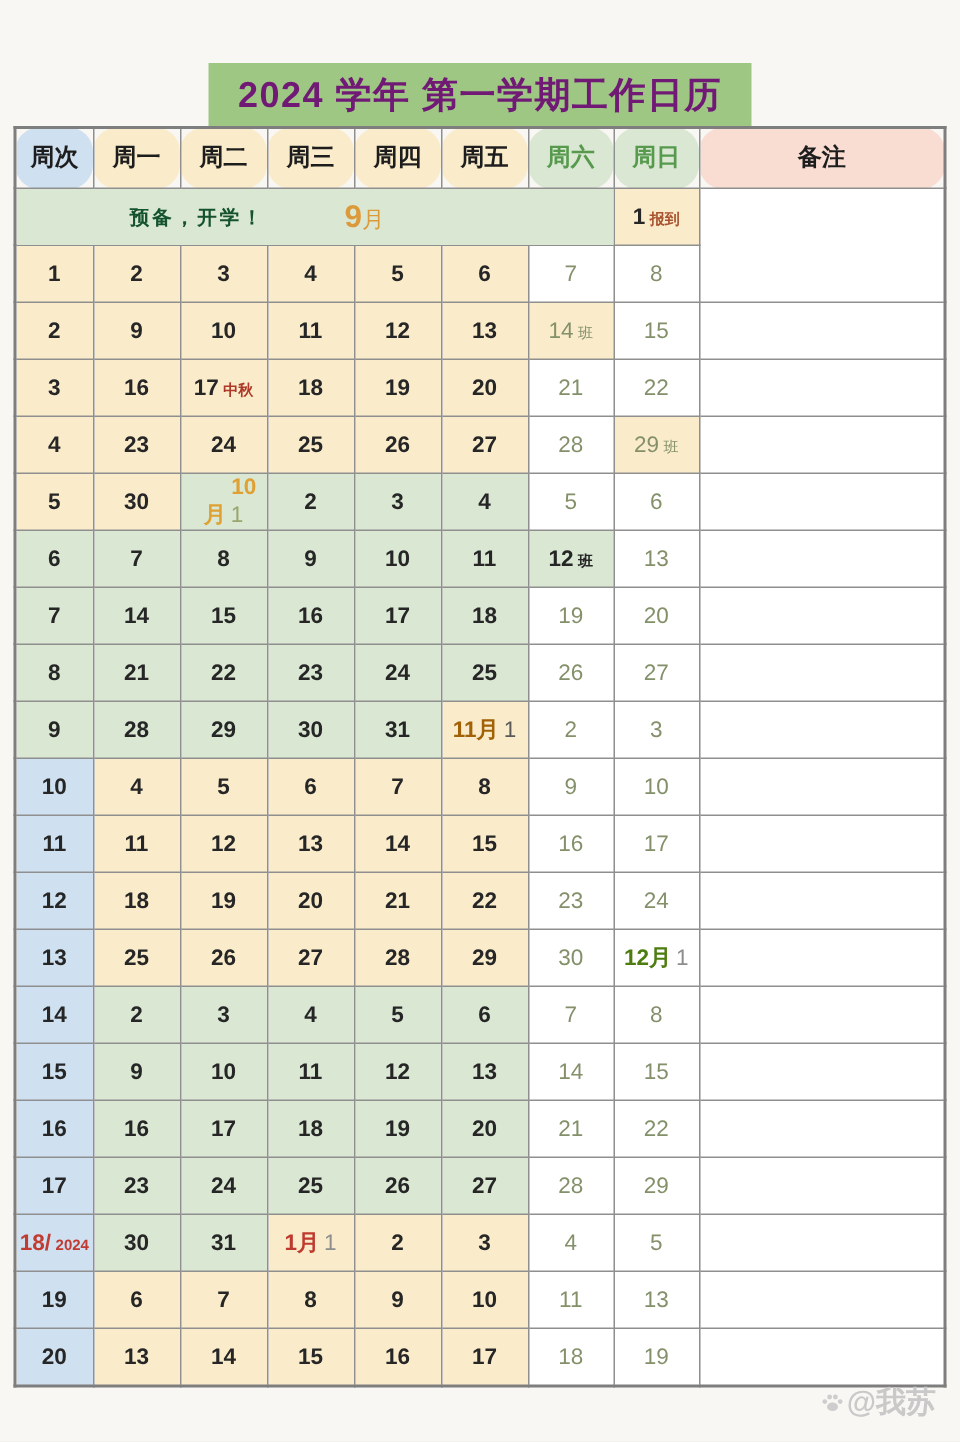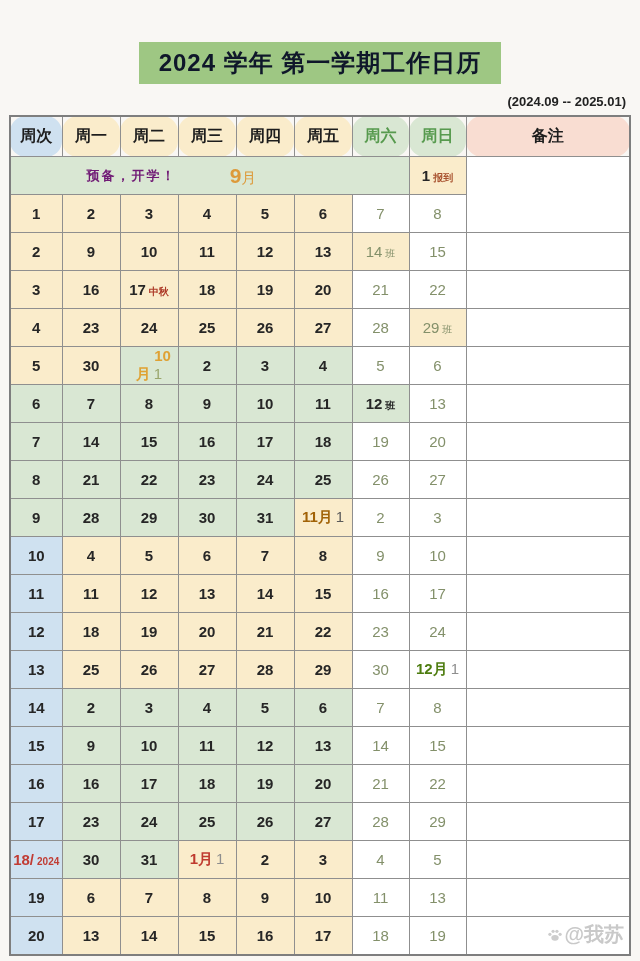--- a/index.html
+++ b/index.html
@@ -1,19 +1,19 @@
 <!DOCTYPE html>
 <html><head>
 <meta charset="utf-8">
 <style>
   html,body{margin:0;padding:0;}
   body{background:#eceae6;font-family:"Liberation Sans","DejaVu Sans",sans-serif;}
   .page{width:640px;height:961px;background:#f9f7f4;position:relative;overflow:hidden;margin:0 auto;}
   .title-wrap{padding-top:42px;text-align:center;}
-  .title{display:inline-block;background:#9ec783;color:#0f172a;font-size:24px;font-weight:700;padding:5px 20px;letter-spacing:1px;text-align:center;}
+  .title{display:inline-block;background:#9ec783;color:#701a75;font-size:24px;font-weight:700;padding:5px 20px;letter-spacing:1px;text-align:center;}
   .subtitle{text-align:right;margin:10px 14px 6px 0;font-size:13px;font-weight:700;color:#222;}
   table.cal{border-collapse:collapse;margin:0 auto;width:620px;table-layout:fixed;border:2px solid #7e7e7e;}
   .cal th,.cal td{border:1px solid #8f8f8f;text-align:center;vertical-align:middle;padding:0;overflow:hidden;}
   .cal th{height:39px;font-size:16px;font-weight:700;color:#1d1d1d;border-radius:16px;}
   .cal td{height:37px;}
   th.hgrn{color:#579a4e;}
   .bg-y{background:#faeccb;}
   .bg-g{background:#d9e7d3;}
   .bg-b{background:#cfe1f0;}
   .bg-w{background:#ffffff;}
@@ -27,35 +27,34 @@
   .c-sep{color:#dfa133;margin-left:27px;}
   .c-olv{color:#9aa66c;font-weight:400;}
   .c-nov{color:#a16207;}
   .c-dkg{color:#5a5a5a;font-weight:400;}
   .c-dec{color:#4d7c0f;}
   .c-gray{color:#8e8e8e;font-weight:400;}
   .c-jan{color:#bf3a2e;}
   .c-dk{color:#262626;}
   .c-red18{color:#c13b33;}
   .mcell{position:relative;}
-  .note{position:absolute;left:19%;top:50%;transform:translateY(-50%);font-size:13px;font-weight:700;letter-spacing:2px;color:#701a75;white-space:nowrap;}
+  .note{position:absolute;left:19%;top:50%;transform:translateY(-50%);font-size:13px;font-weight:700;letter-spacing:2px;color:#14532d;white-space:nowrap;}
   .m-label{position:absolute;left:55%;top:50%;transform:translateY(-50%);color:#dd9a3a;font-weight:400;white-space:nowrap;}
   .m-label b{font-size:21px;}
   .m-label .unit{font-size:15px;}
   td.remark{background:#fff;}
   .watermark{position:absolute;right:16px;top:921px;display:flex;align-items:center;gap:1px;color:#c9c9c9;font-size:20px;font-weight:700;}
 </style>
 </head>
 <body>
 
 <div class="page">
   <div class="title-wrap">
     <span class="title">2024 学年 第一学期工作日历</span>
   </div>
-  <div class="subtitle">(2024.09 -- 2025.01)</div>
 
   <table class="cal">
     <colgroup>
       <col style="width:52px">
         <col style="width:58px">
         <col style="width:58px">
         <col style="width:58px">
       <col style="width:58px">
         <col style="width:58px">
         <col style="width:57px">

